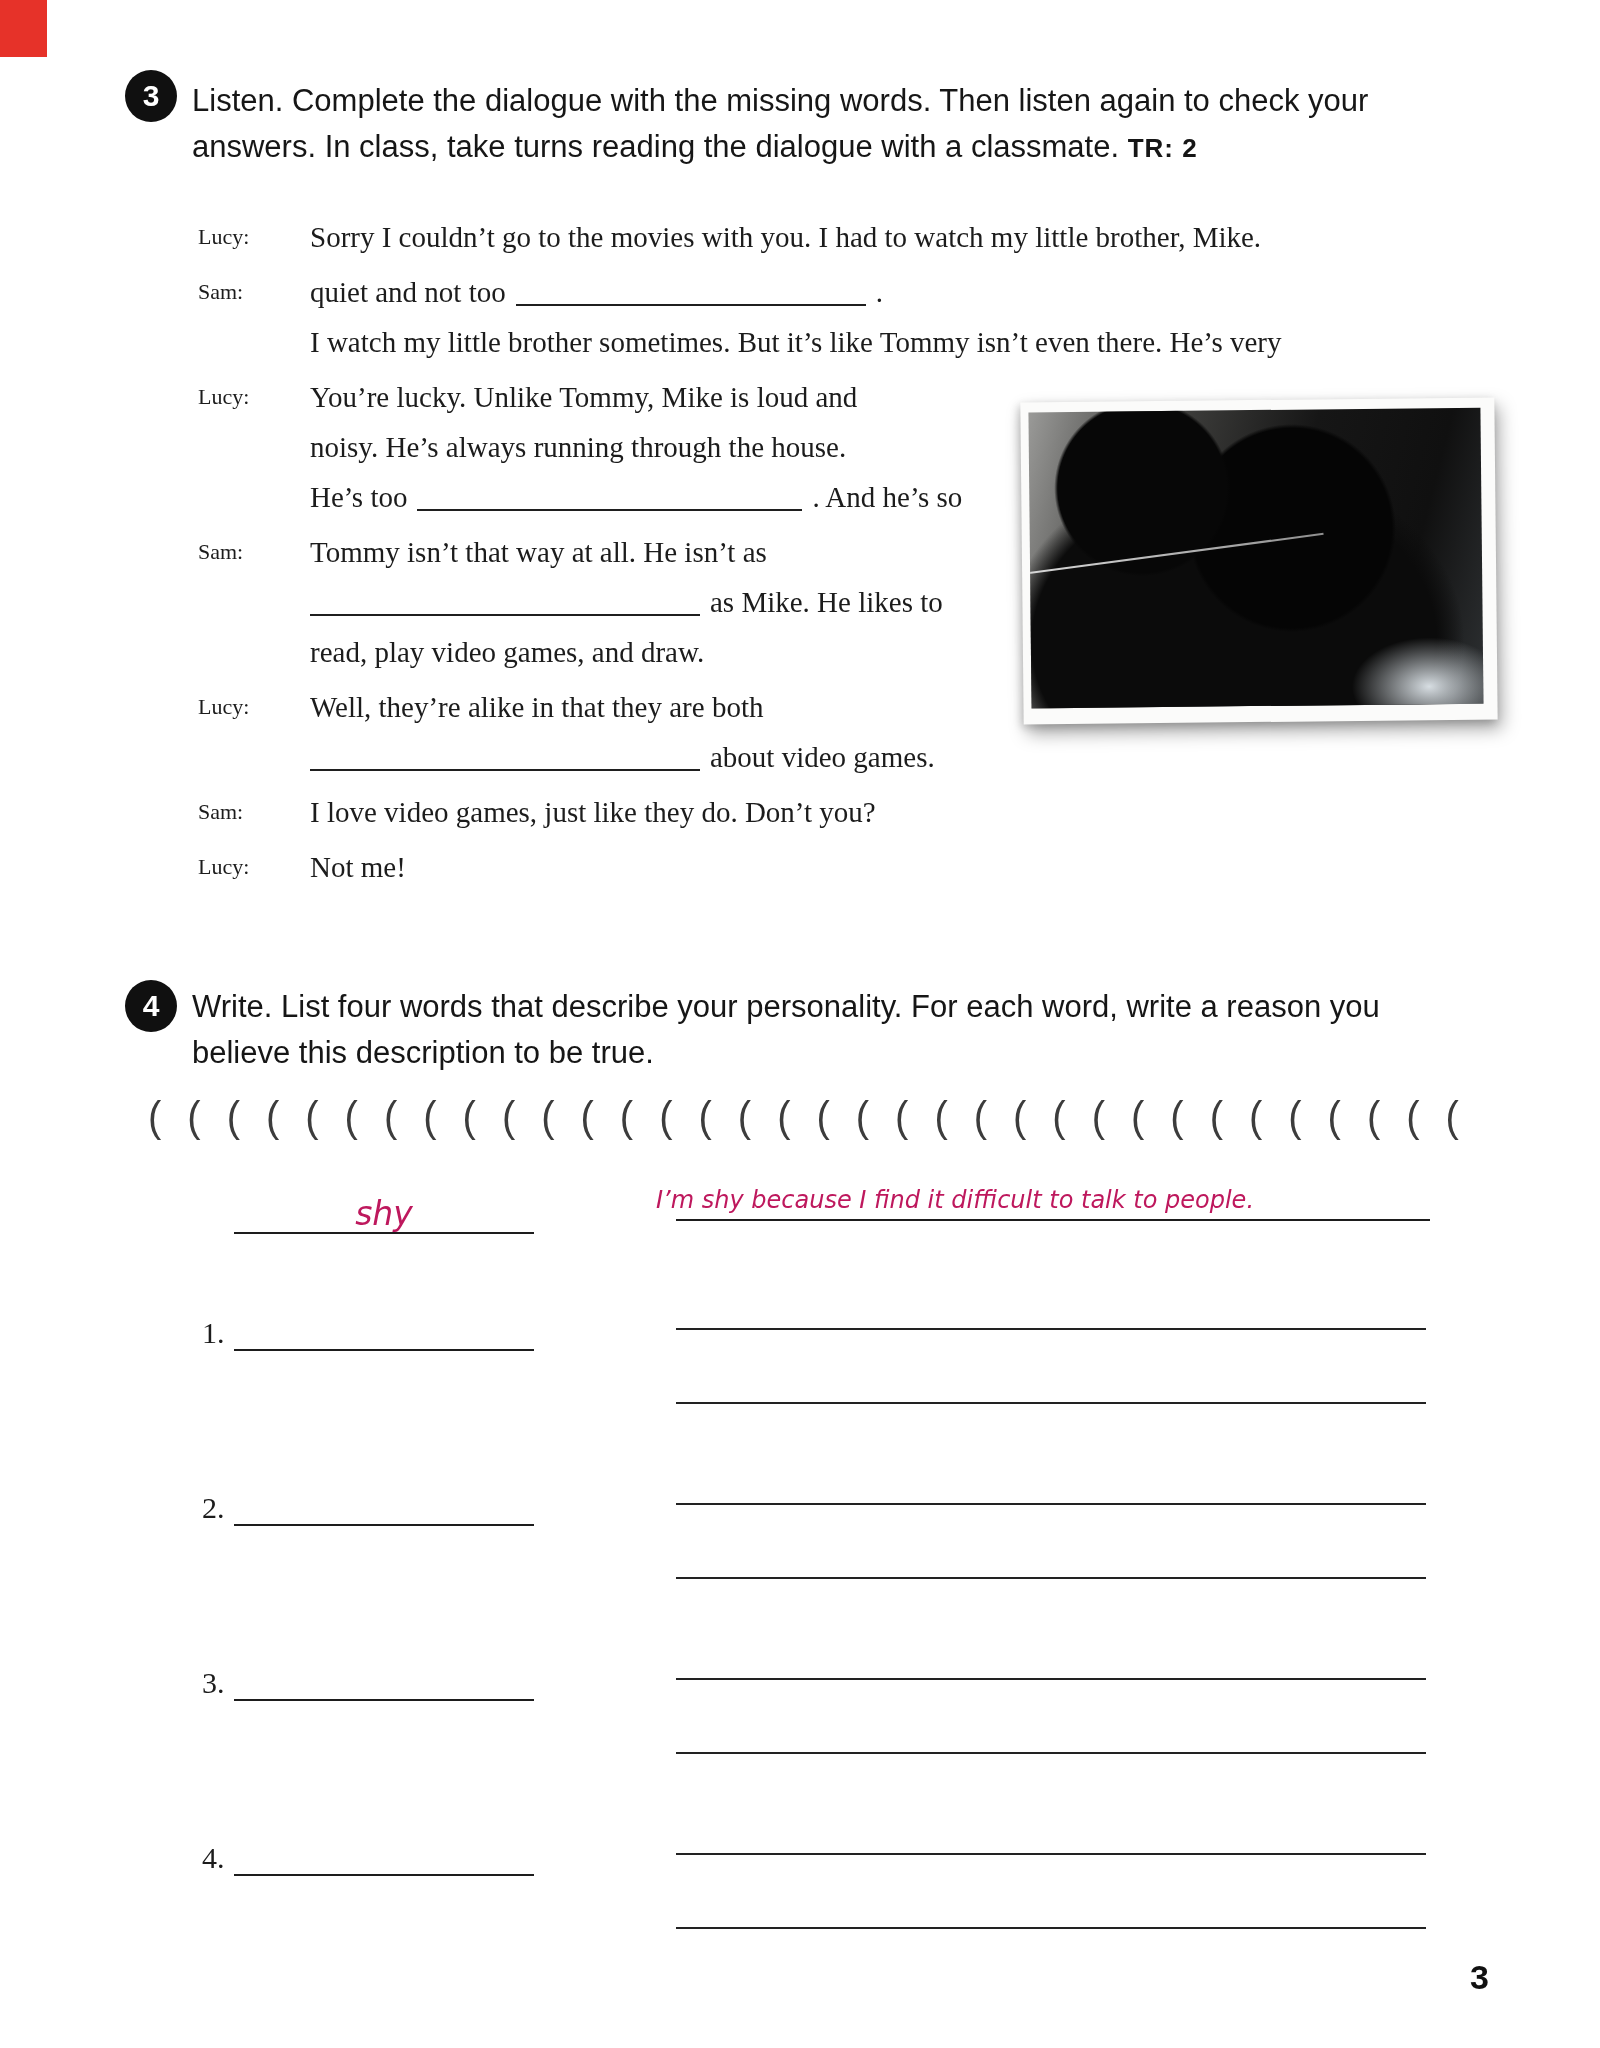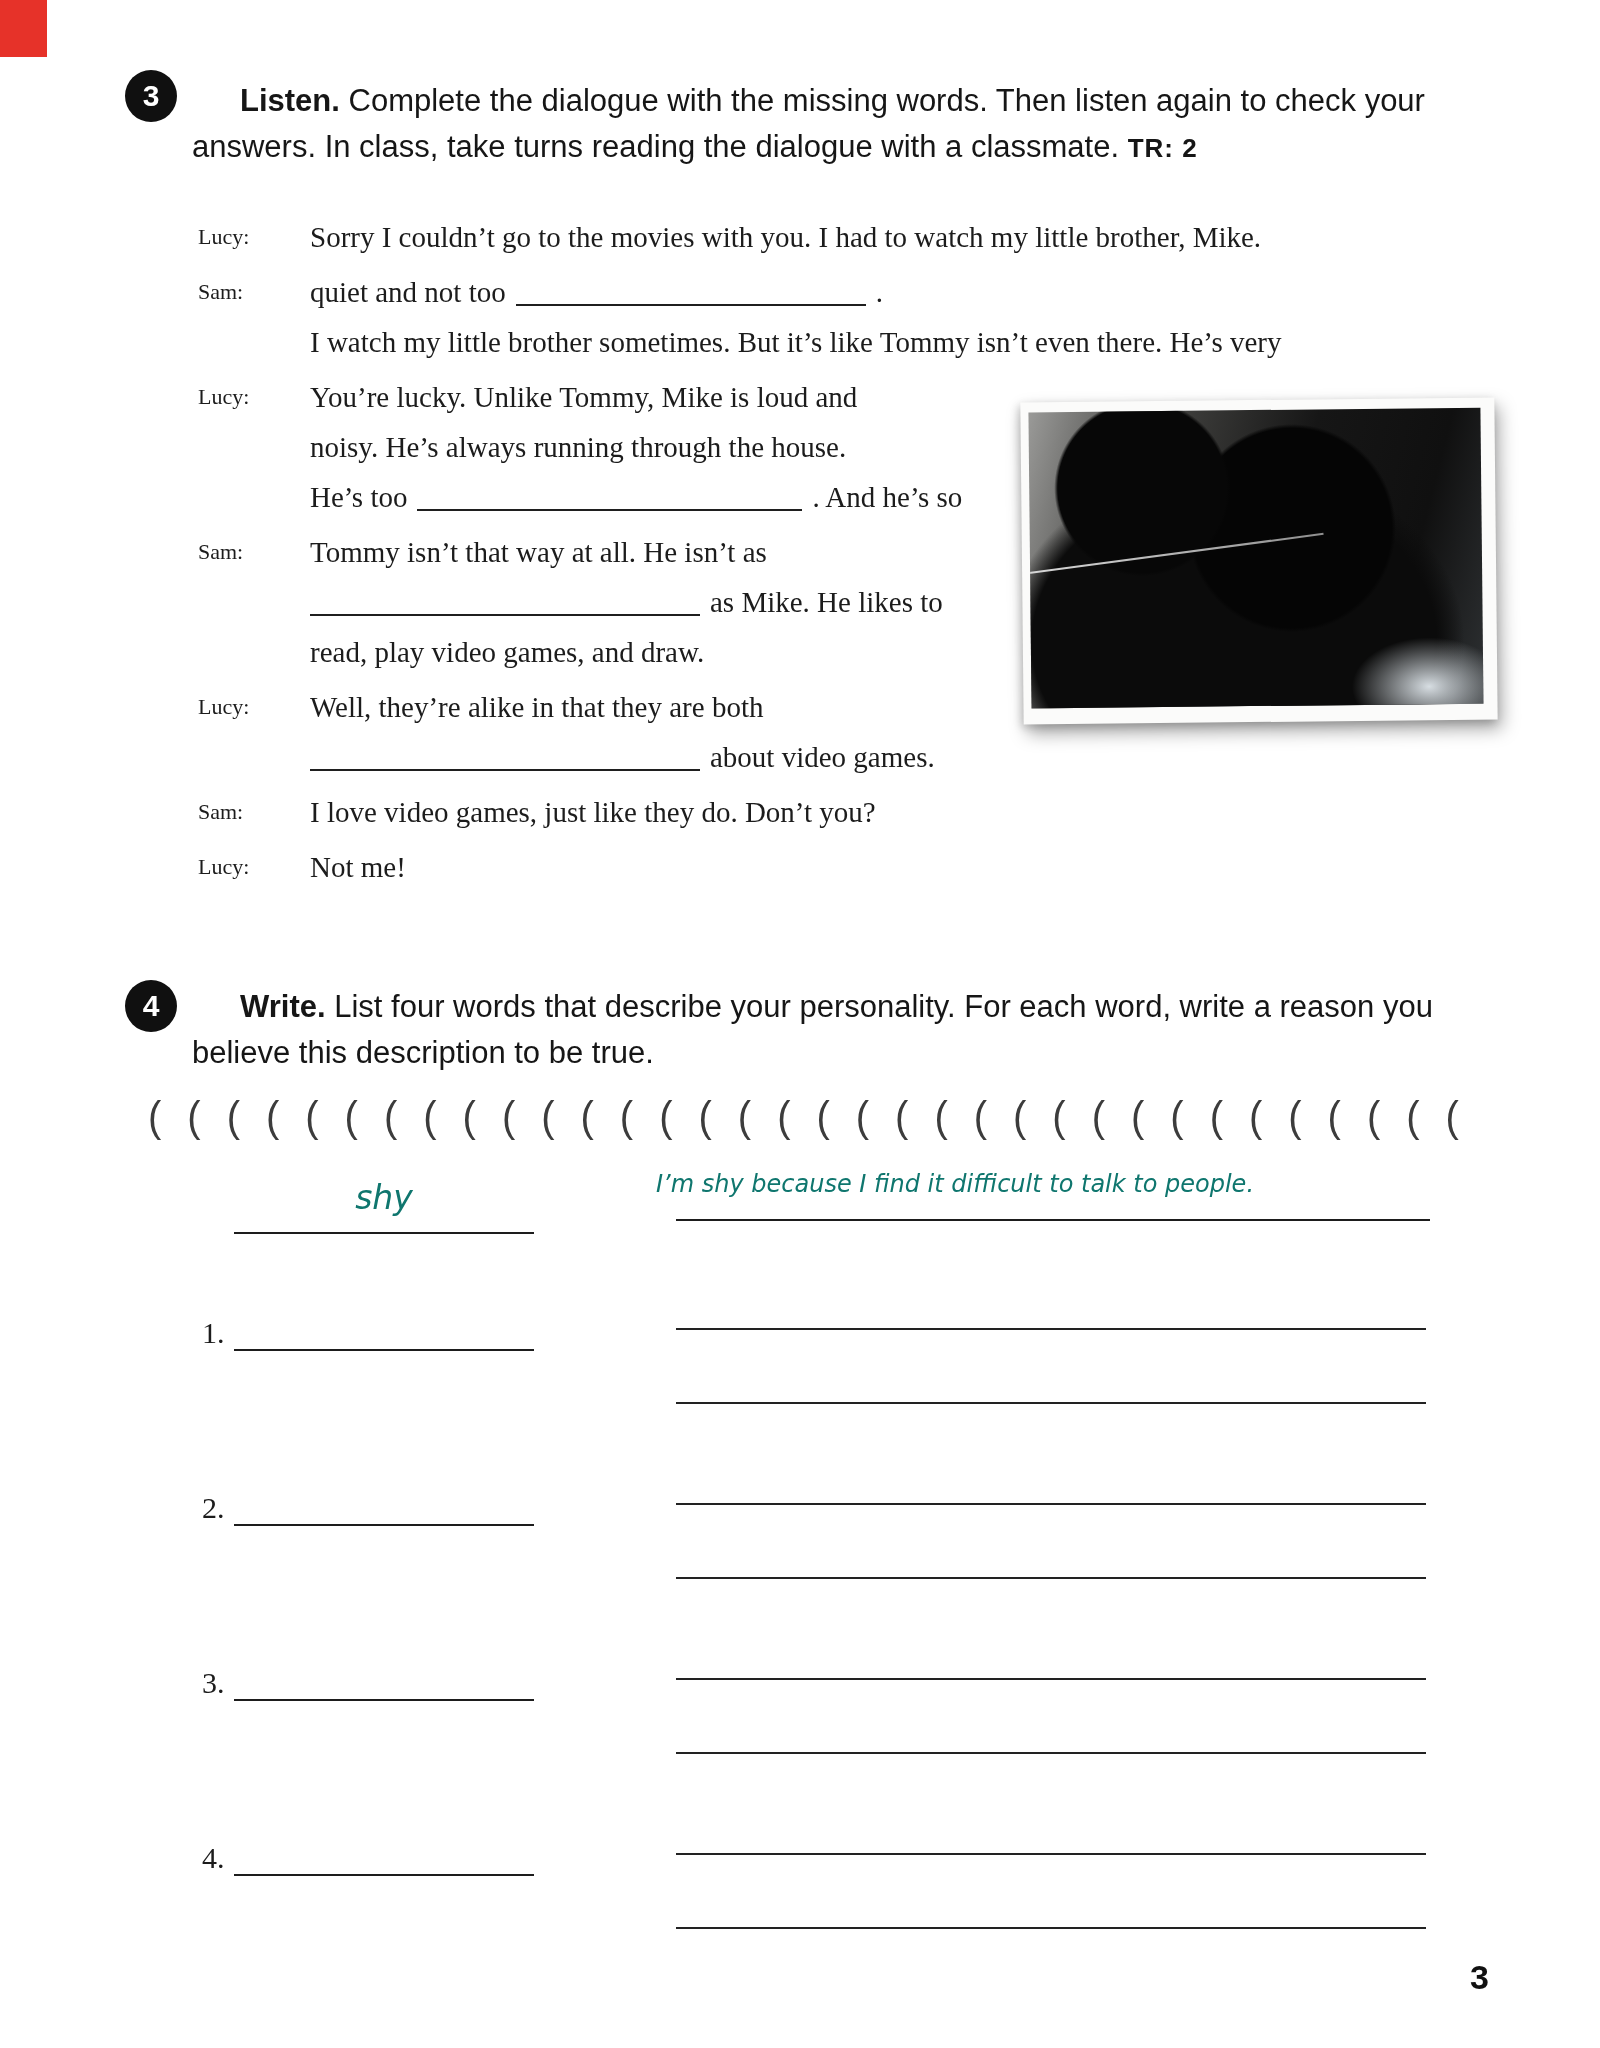--- a/index.html
+++ b/index.html
@@ -15,21 +15,21 @@
     background:#101010; color:#ffffff; font-weight:bold; font-size:30px;
     display:flex; align-items:center; justify-content:center;
   }
   #badge3 { left:125px; top:70px; }
   #badge4 { left:125px; top:980px; }
 
   
   .instr { position:absolute; left:192px; width:1270px; font-size:31px; line-height:46px; color:#161616; }
   #instr3 { top:78px; }
   #instr4 { top:984px; }
-  .instr b.title { font-weight:bold;margin-left:48px; }
+  .instr b.title { font-weight:normal; }
   .tr-label { font-weight:bold; font-size:26px; letter-spacing:1px; }
 
   
   #dialogue { position:absolute; left:198px; top:212px; }
   .turn { display:flex; margin-bottom:5px; }
   .speaker {
     width:112px; flex:0 0 112px;
     font-family:"Liberation Serif", serif; font-size:22px; line-height:50px; color:#1c1c1c;
   }
   .turn-body { font-family:"Liberation Serif", serif; font-size:29px; line-height:50px; color:#1c1c1c; }
@@ -60,21 +60,21 @@
     background:linear-gradient(90deg,#d9d9d9,#8f8f8f); transform:rotate(-7deg);
     transform-origin:left center;
   }
 
   
   #spiral {
     position:absolute; left:148px; top:1094px; width:1330px;
     font-size:40px; color:#3c3c3c; letter-spacing:26px; white-space:nowrap;
     transform:scaleY(1.05);
   }
-  .hand { font-family:"DejaVu Sans", sans-serif; font-style:italic; color:#0f766e; }
+  .hand { font-family:"DejaVu Sans", sans-serif; font-style:italic; color:#be185d;margin-top:16px; }
   #example-word { position:absolute; left:234px; top:1178px; width:300px; text-align:center; font-size:33px; }
   #example-word-line { position:absolute; left:234px; top:1232px; width:300px; border-top:2px solid #1d1d1d; }
   #example-reason { position:absolute; left:656px; top:1170px; width:780px; font-size:24px; white-space:nowrap; }
   #example-reason-line { position:absolute; left:676px; top:1219px; width:754px; border-top:2px solid #1d1d1d; }
 
   .item { position:absolute; left:202px; width:1240px; height:130px; }
   .item-num { position:absolute; left:0; top:0; font-family:"Liberation Serif", serif; font-size:30px; color:#1c1c1c; }
   .short-line { position:absolute; left:32px; top:33px; width:300px; border-top:2px solid #1d1d1d; }
   .long-line-1 { position:absolute; left:474px; top:12px; width:750px; border-top:2px solid #222222; }
   .long-line-2 { position:absolute; left:474px; top:86px; width:750px; border-top:2px solid #222222; }

